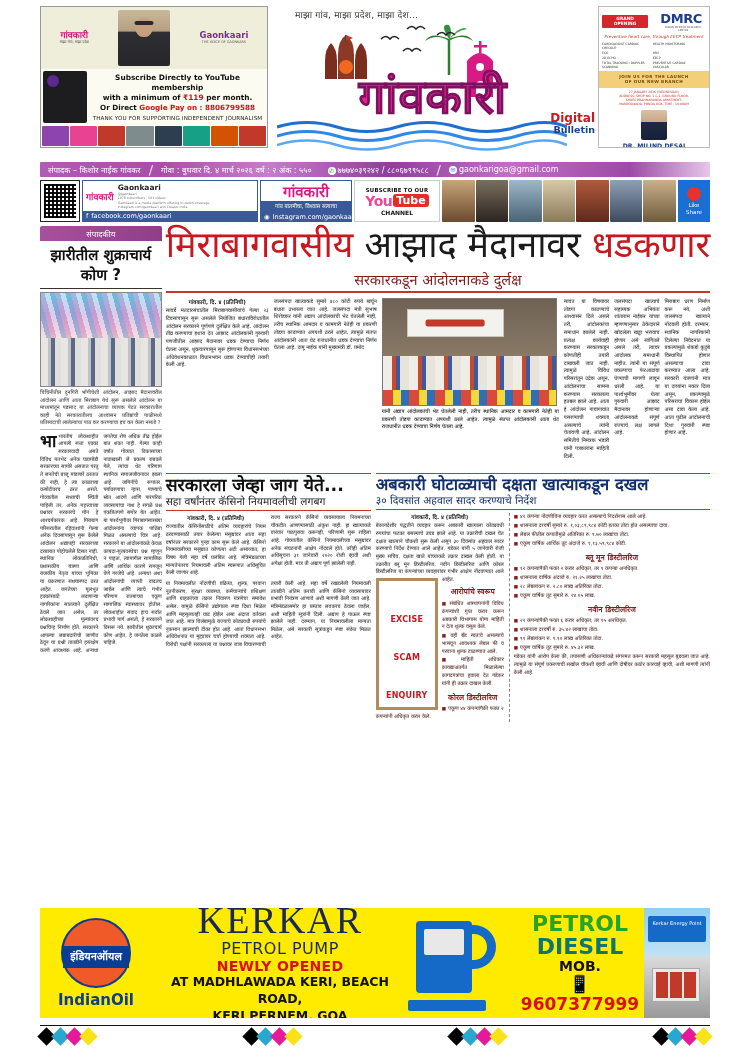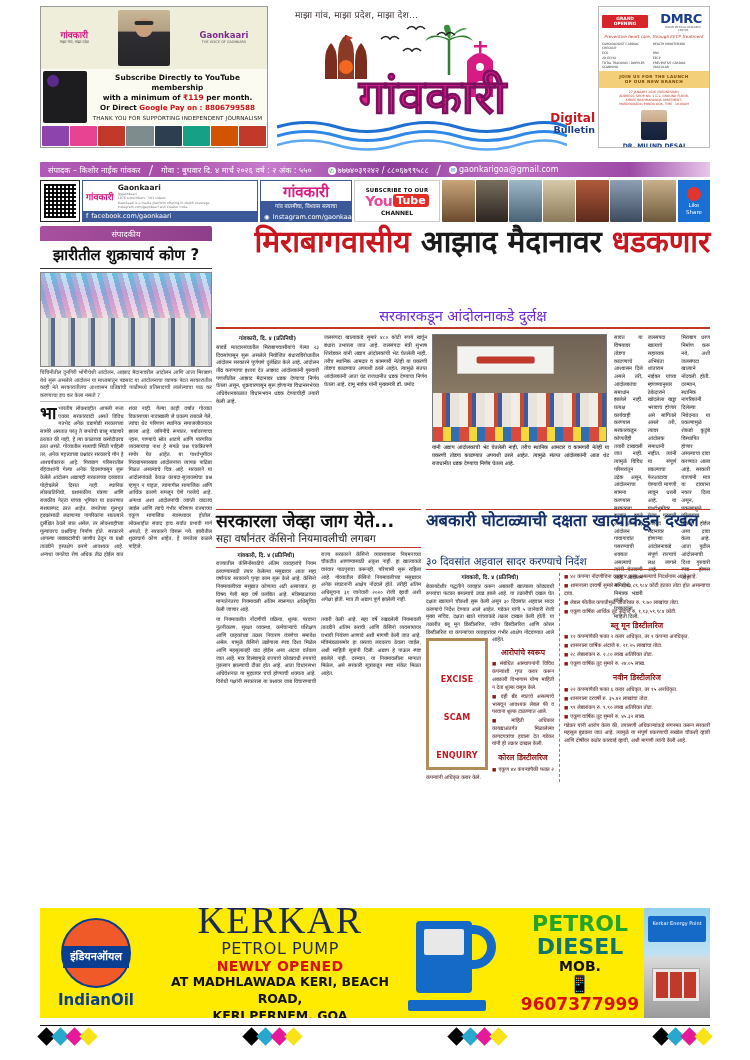--- a/index.html
+++ b/index.html
@@ -117,24 +117,24 @@
       background: repeating-linear-gradient(90deg,#e8e6e2 0 7px,#bfc3c9 7px 10px,#5a6a86 10px 14px,#e2e0dc 14px 20px);}
   .edit-photo .tent { position:absolute; left:0;right:0;top:0;height:48%;
       background: repeating-linear-gradient(75deg, rgba(255,255,255,.55) 0 5px, rgba(120,180,220,.5) 5px 10px, rgba(230,170,210,.45) 10px 15px);}
   .edit-cap { font-size: 5.2px; color:#333; line-height:1.45; text-align:justify; padding: 2px 0; border-bottom:.6px solid #bbb;}
   .edit-body { font-size: 5.05px; line-height: 1.52; color: #1a1a1a; text-align: justify; padding-top: 3px;
       column-count: 2; column-gap: 5px; height: 400px; overflow: hidden; }
   .edit-body .drop { float:left; font-size:17px; line-height:.85; font-weight:bold; padding:1px 2px 0 0; color:#111;}
 
   
   .head-wrap { border-bottom: 2px solid #c0392b; padding-bottom: 2px; }
-  .headline { font-size: 30px; font-weight: bold; text-align: right; letter-spacing: -.2px; line-height: 1.08; white-space: nowrap;}
+  .headline { font-size: 36px; font-weight: normal; text-align: right; letter-spacing: -.2px; line-height: 1.08; white-space: nowrap;}
   .headline .red { color: #c8171e; }
   .headline .blk { color: #1a1a1a; }
-  .subhead { font-size: 14.5px; color: #6d28d9; text-align: center; padding-top: 4px; margin-top: 43px; }
+  .subhead { font-size: 14.5px; color: #7f1d1d; text-align: center; padding-top: 4px; }
 
   .story-grid { display: flex; gap: 5px; margin-top: 5px; height: 170px; }
   .scol { font-size: 5.15px; line-height: 1.5; text-align: justify; color: #1a1a1a; }
   .scol.w1 { width: 103px; }
   .scol.w3 { width: 103px; }
   .scol.w4 { flex: 1; }
   .dateline { font-weight: bold; font-size: 5.6px; text-align: center; display:block; margin-bottom:1px;}
   .story-photo { width: 175px; height: 108px; border: 1px solid #777; position: relative; overflow: hidden;
      background: linear-gradient(180deg,#6f6255 0%,#7d6f5e 30%,#8a7a66 55%,#6e6052 100%); }
   .sp-banner { position:absolute; left:14%; top:10%; width:56%; height:26%; background:#f2f2ef; border:1px solid #c9c5bd;}
@@ -146,21 +146,21 @@
   .photo-cap { font-size: 5.15px; line-height:1.5; text-align: justify; padding-top: 2px;}
 
   
   .sec-row { display: flex; gap: 5px; margin-top: 5px; flex: 1; }
   .sec-left { width: 205px; }
   .sec-right { flex: 1; }
   .sec-rule { border-top: 1.6px solid #c0392b; }
   .sec-head { font-size: 17.5px; font-weight: bold; color: #111; padding-top: 2px; line-height: 1.12;}
   .sec-head.blue { color: #13306b; font-size: 16.5px; }
   .sec-sub { font-size: 10.5px; color: #222; padding-bottom: 2px; line-height:1.2;}
-  .sec-sub.blue { color:#13306b;margin-top:24px; }
+  .sec-sub.blue { color:#13306b; }
   .sec-cols { display: flex; gap: 5px; margin-top: 3px; }
   .sec-col { font-size: 5.1px; line-height: 1.5; text-align: justify; color:#1a1a1a; flex:1; }
   .sec-body-2 { column-count: 2; column-gap: 5px; font-size: 5.1px; line-height:1.5; text-align:justify; color:#1a1a1a;}
 
   .bullets { font-size: 5.1px; line-height: 1.52; color:#3a1212; }
   .bullets p { margin-bottom: 1px; text-align: justify; }
   .bullets .bq { color:#8b1a1a; font-size:4.6px; margin-right:2px;}
   .bul-head { text-align:center; font-weight:bold; font-size:7.6px; color:#8b1a1a; padding: 3px 0 2px;}
 
   .excise-box { width: 62px; border: 3px solid #b08d5a; background:#fff; text-align:center; padding:6px 2px; float:left; margin: 2px 4px 2px 0;}

